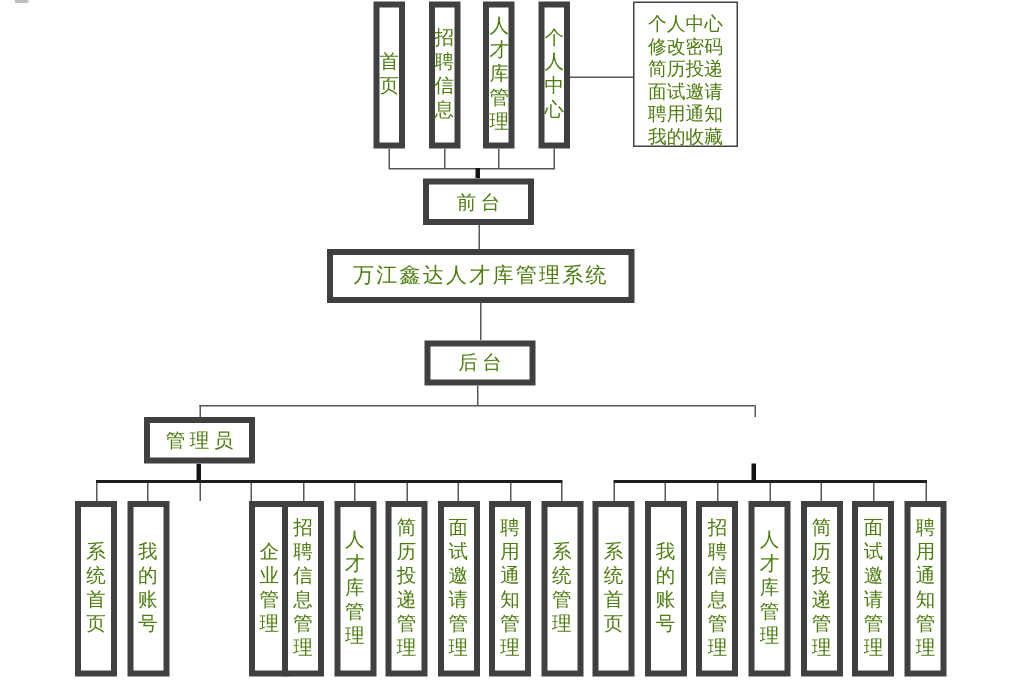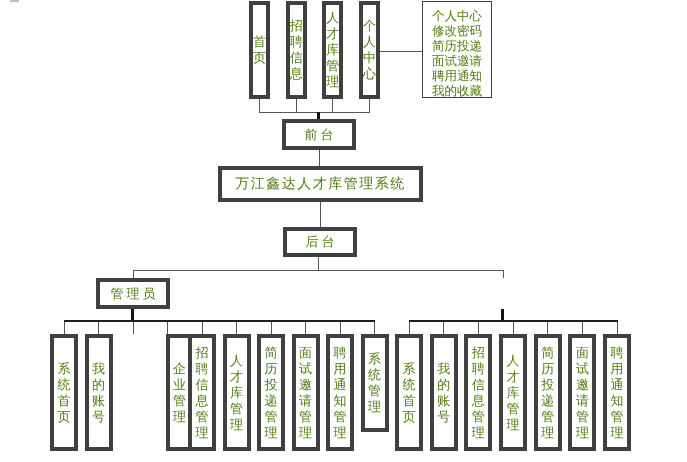--- a/index.html
+++ b/index.html
@@ -135,21 +135,21 @@
     </div>
     <div class="vl" style="left: 305px; top: 322px; height: 12px;"></div>
     <div class="box vnode" style="left: 291.5px; top: 334px; width: 28px; height: 117px;">
       <span>面试邀请管理</span>
     </div>
     <div class="vl" style="left: 339.5px; top: 322px; height: 12px;"></div>
     <div class="box vnode" style="left: 326px; top: 334px; width: 28px; height: 117px;">
       <span>聘用通知管理</span>
     </div>
     <div class="vl" style="left: 374px; top: 322px; height: 12px;"></div>
-    <div class="box vnode" style="left: 360.5px; top: 334px; width: 28px; height: 98px;">
+    <div class="box vnode" style="left: 360.5px; top: 334px; width: 28px; height: 117px;">
       <span>系统管理</span>
     </div>
     <div class="vl" style="left: 408.5px; top: 322px; height: 12px;"></div>
     <div class="box vnode" style="left: 395px; top: 334px; width: 28px; height: 117px;">
       <span>系统首页</span>
     </div>
     <div class="vl" style="left: 443.2px; top: 322px; height: 12px;"></div>
     <div class="box vnode" style="left: 429.7px; top: 334px; width: 28px; height: 117px;">
       <span>我的账号</span>
     </div>

